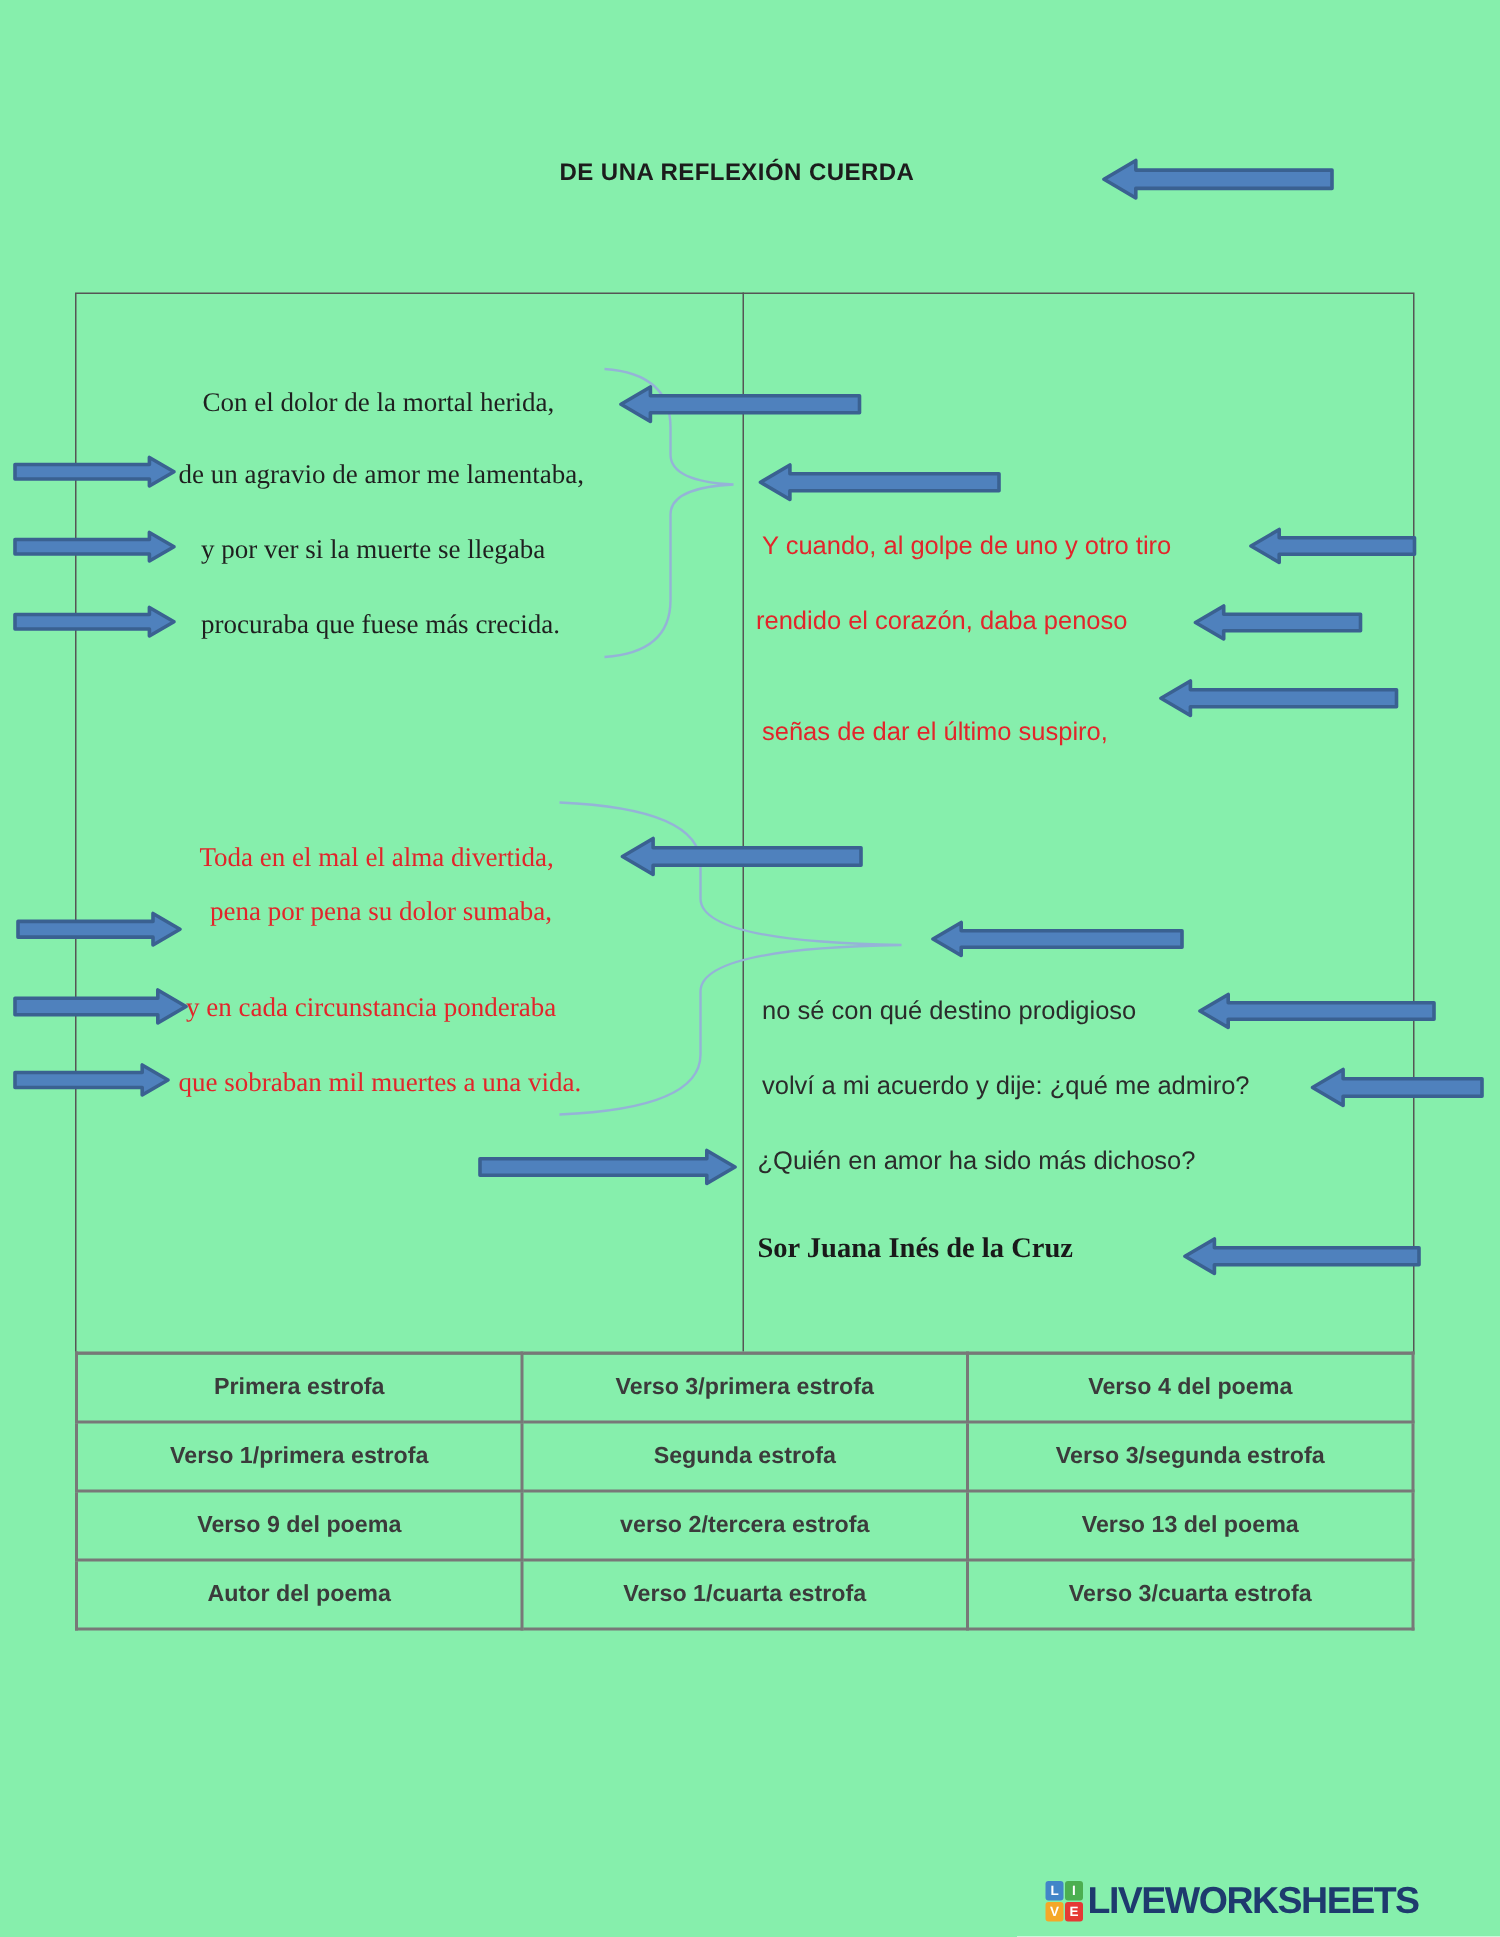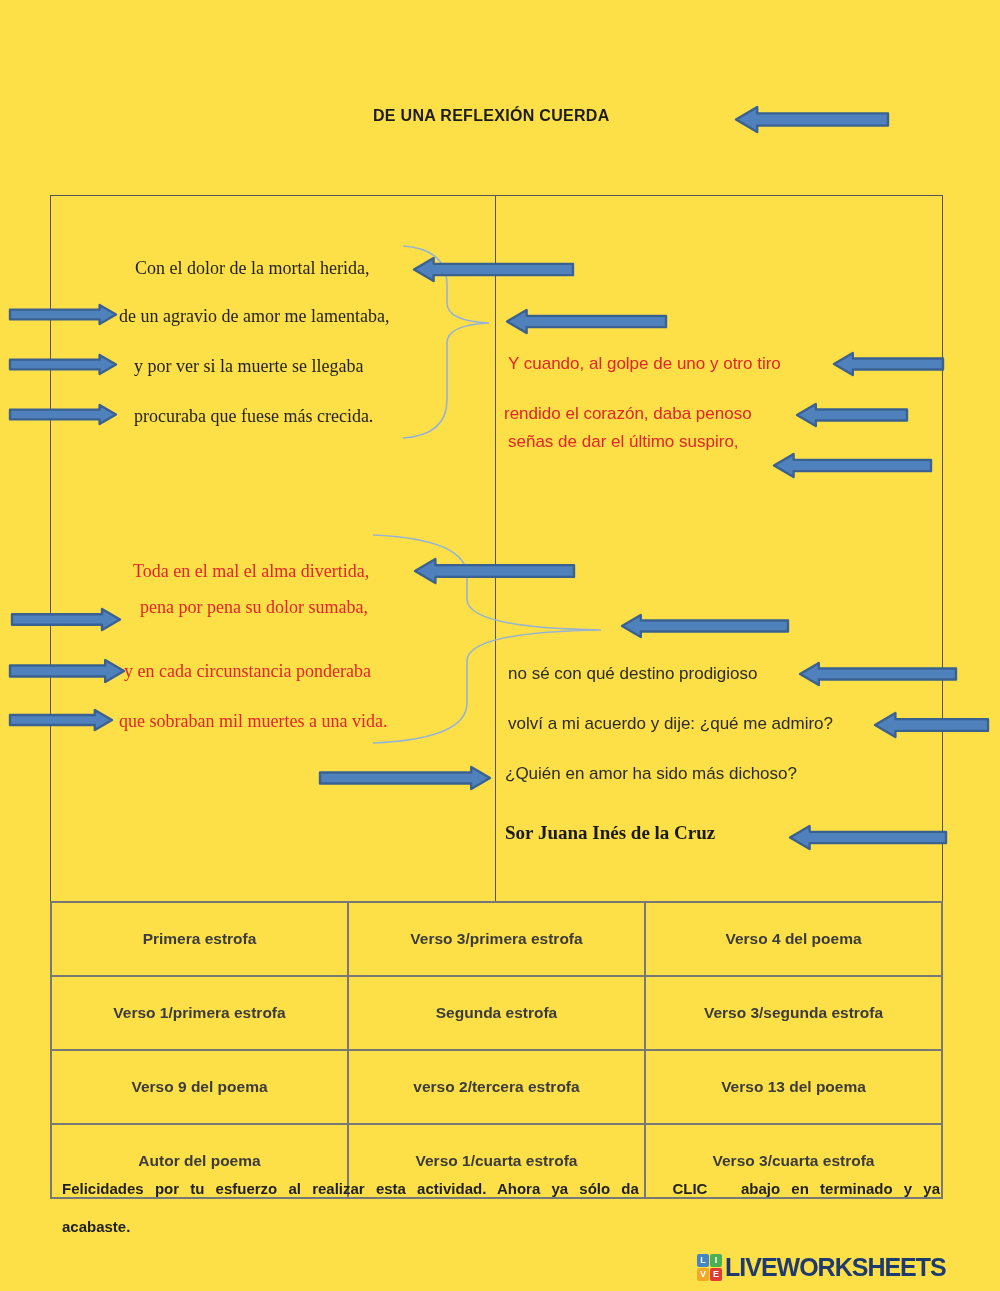--- a/index.html
+++ b/index.html
@@ -1,32 +1,32 @@
 <!DOCTYPE html>
 <html><head>
 <meta charset="utf-8">
 <style>
   html,body{margin:0;padding:0;background:#ffffff;}
-  .page{position:relative;width:1000px;height:1291px;background:#fde047;overflow:hidden;
+  .page{position:relative;width:1000px;height:1291px;background:#86efac;overflow:hidden;
         font-family:"Liberation Sans",sans-serif;}
   .title{position:absolute;left:373px;top:107px;font-size:16px;font-weight:bold;
          color:#1c1c1c;letter-spacing:.3px;white-space:nowrap;}
   .poem-box{position:absolute;left:50px;top:195px;width:891px;height:706px;
             border:1px solid #555;}
   .col-divider{position:absolute;left:495px;top:195px;width:1px;height:706px;background:#555;}
   .poem-line{position:absolute;white-space:nowrap;}
   .serif{font-family:"Liberation Serif",serif;font-size:18px;color:#1f1f1f;}
   .sans{font-size:17px;color:#2b2b2b;}
   .red{color:#e2252b;}
   .author{font-family:"Liberation Serif",serif;font-weight:bold;font-size:19px;color:#1a1a1a;}
   .overlay{position:absolute;left:0;top:0;pointer-events:none;}
   .answers-table{position:absolute;left:50px;top:901px;width:893px;border-collapse:collapse;
                  border:2px solid #454545;table-layout:fixed;}
   .answers-table td{border:2px solid #787878;height:40px;text-align:center;vertical-align:middle;
-                 font-weight:bold;font-size:15.5px;color:#3b3b3b;padding:16px;}
+                 font-weight:bold;font-size:15.5px;color:#3b3b3b;padding:2px;}
   .footer-text{position:absolute;left:62px;top:1170px;width:878px;font-weight:bold;
                font-size:15px;color:#1f1f1f;line-height:38px;}
   .footer-text .l1{text-align:justify;text-align-last:justify;white-space:pre-wrap;}
   .logo{position:absolute;left:697px;top:1250px;display:flex;align-items:center;gap:3px;}
   .logo-grid{display:grid;grid-template-columns:12px 12px;grid-template-rows:13px 13px;gap:1px;}
   .logo-tile{width:12px;height:13px;color:#fff;font-size:9px;font-weight:bold;line-height:13px;
              text-align:center;border-radius:2px;}
   .logo-word{font-size:25px;font-weight:bold;color:#1e3a6e;letter-spacing:-1px;line-height:34px;}
 </style>
 </head>
@@ -48,21 +48,21 @@
       <div class="poem-line serif" style="left: 135px; top: 258px;">Con el dolor de la mortal herida,</div>
       <div class="poem-line serif" style="left: 119px; top: 306px;">de un agravio de amor me lamentaba,</div>
       <div class="poem-line serif" style="left: 134px; top: 356px;">y por ver si la muerte se llegaba</div>
       <div class="poem-line serif" style="left: 134px; top: 406px;">procuraba que fuese más crecida.</div>
       <div class="poem-line serif red" style="left: 133px; top: 561px;">Toda en el mal el alma divertida,</div>
       <div class="poem-line serif red" style="left: 140px; top: 597px;">pena por pena su dolor sumaba,</div>
       <div class="poem-line serif red" style="left: 124px; top: 661px;">y en cada circunstancia ponderaba</div>
       <div class="poem-line serif red" style="left: 119px; top: 711px;">que sobraban mil muertes a una vida.</div>
       <div class="poem-line sans red" style="left: 508px; top: 354px;">Y cuando, al golpe de uno y otro tiro</div>
       <div class="poem-line sans red" style="left: 504px; top: 404px;">rendido el corazón, daba penoso</div>
-      <div class="poem-line sans red" style="left: 508px; top: 432px;">señas de dar el último suspiro,</div>
+      <div class="poem-line sans red" style="left: 508px; top: 478px;">señas de dar el último suspiro,</div>
       <div class="poem-line sans" style="left: 508px; top: 664px;">no sé con qué destino prodigioso</div>
       <div class="poem-line sans" style="left: 508px; top: 714px;">volví a mi acuerdo y dije: ¿qué me admiro?</div>
       <div class="poem-line sans" style="left: 505px; top: 764px;">¿Quién en amor ha sido más dichoso?</div>
       <div class="poem-line author" style="left: 505px; top: 822px;">Sor Juana Inés de la Cruz</div>
     </div>
   <div>
       <svg width="156" height="29" style="position: absolute; left: 734px; top: 105px; overflow: visible;">
         <polygon points="2,14.5 23.200000000000003,2 23.200000000000003,8.41 154,8.41 154,20.59 23.200000000000003,20.59 23.200000000000003,27" fill="#4f81bd" stroke="#3a6191" stroke-width="2.4" stroke-linejoin="round"></polygon>
       </svg>
       <svg width="163" height="27" style="position: absolute; left: 412px; top: 256px; overflow: visible;">
@@ -136,24 +136,20 @@
           <td>Verso 13 del poema</td>
         </tr>
         <tr>
           <td>Autor del poema</td>
           <td>Verso 1/cuarta estrofa</td>
           <td>Verso 3/cuarta estrofa</td>
         </tr>
       </tbody>
   </table>
 
-  <div class="footer-text">
-    <div class="l1">Felicidades por tu esfuerzo al realizar esta actividad. Ahora ya sólo da &nbsp;&nbsp;CLIC&nbsp;&nbsp; abajo en terminado y ya</div>
-    <div class="l2">acabaste.</div>
-  </div>
 
   <div class="logo">
     <div class="logo-grid">
         <span class="logo-tile" style="background: rgb(66, 133, 200);">L</span>
         <span class="logo-tile" style="background: rgb(76, 175, 80);">I</span>
         <span class="logo-tile" style="background: rgb(245, 168, 40);">V</span>
         <span class="logo-tile" style="background: rgb(229, 57, 53);">E</span>
       </div>
     <div class="logo-word">LIVEWORKSHEETS</div>
   </div>

